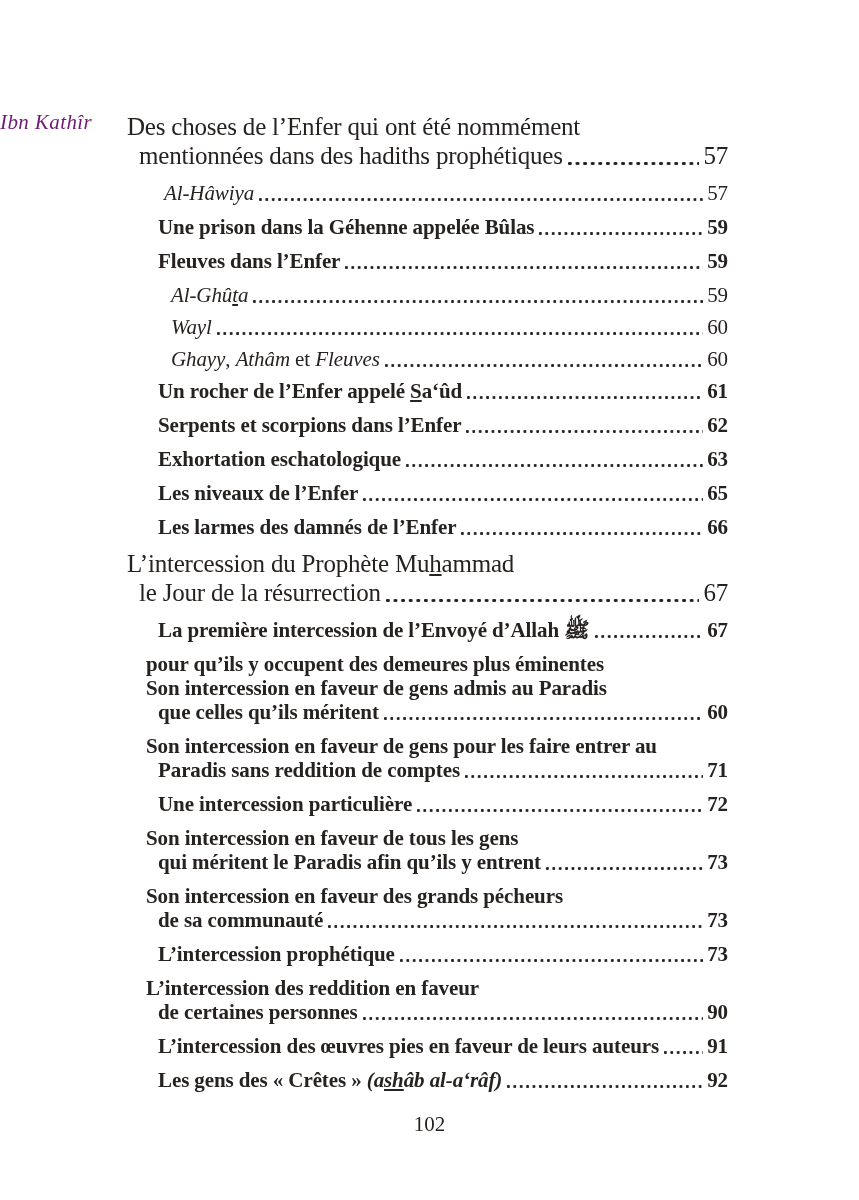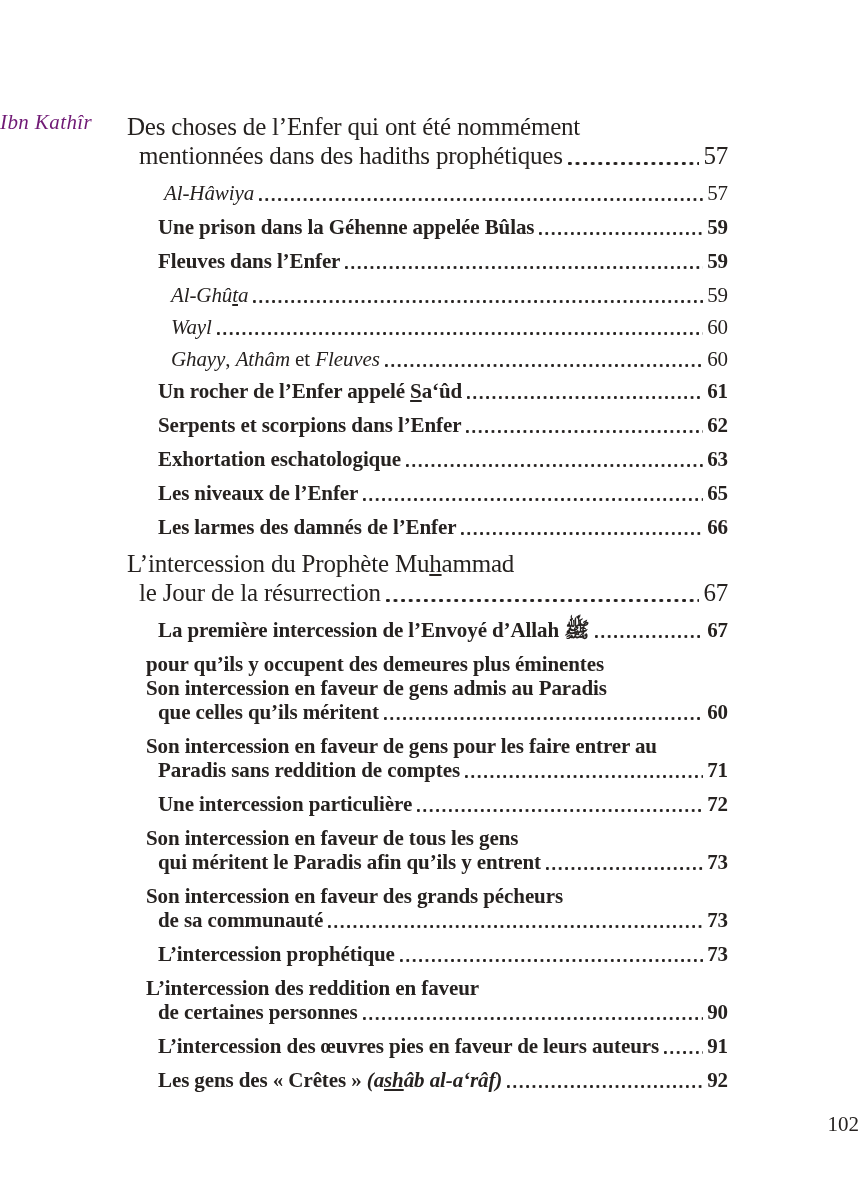--- a/index.html
+++ b/index.html
@@ -57,21 +57,21 @@
   }
   .head .leader {
     background-image:radial-gradient(circle at 1.9px 2.5px, currentColor 1.6px, transparent 2.05px);
     background-size:7.6px 5px;
     margin-bottom:4px;
   }
   .pg { flex:0 0 auto; }
   u { text-decoration:underline; text-decoration-skip-ink:none; text-underline-offset:2px; text-decoration-thickness:1.5px; }
   .footer-page-number {
     position:absolute; top:1112px; left:0; right:0;
-    text-align:right;
+    text-align:center;
     font-size:21px;
     font-family:Liberation Serif, serif;
   }
 </style>
 </head>
 <body>
 
 <div class="page">
 
   <div class="running-head">Ibn Kathîr</div>

